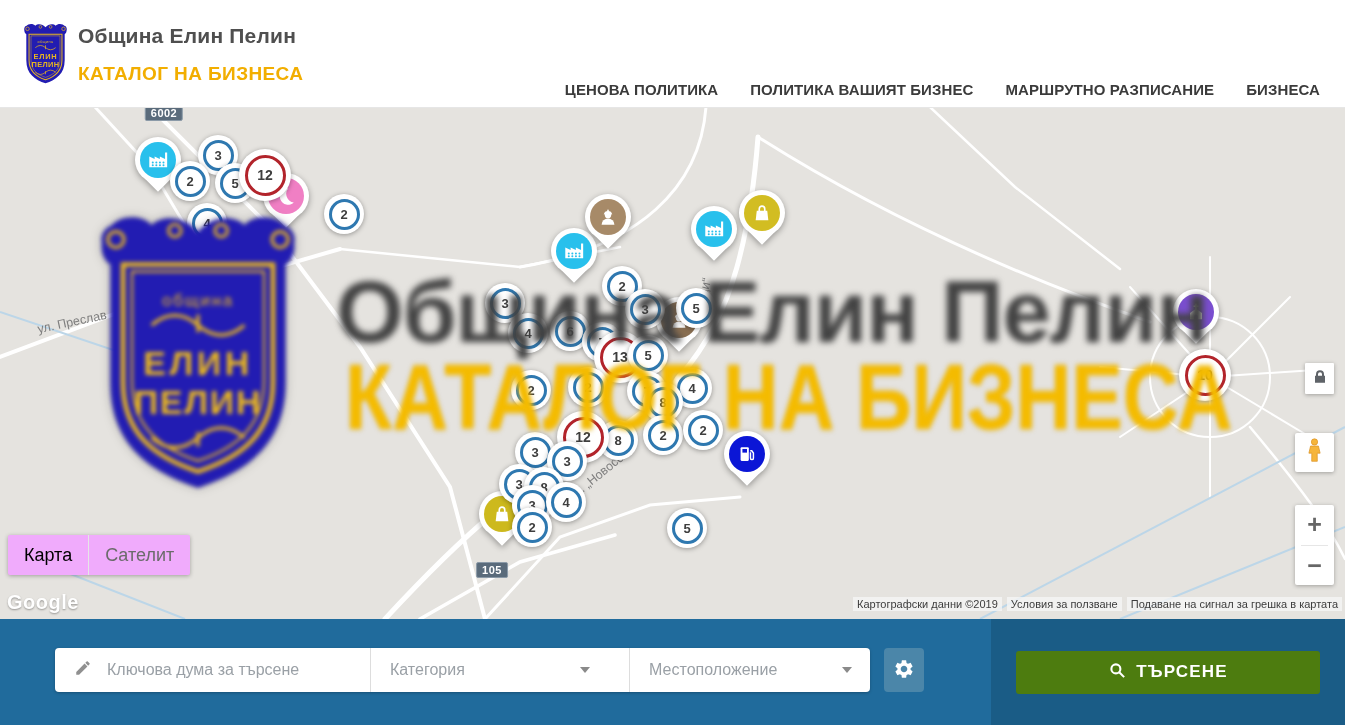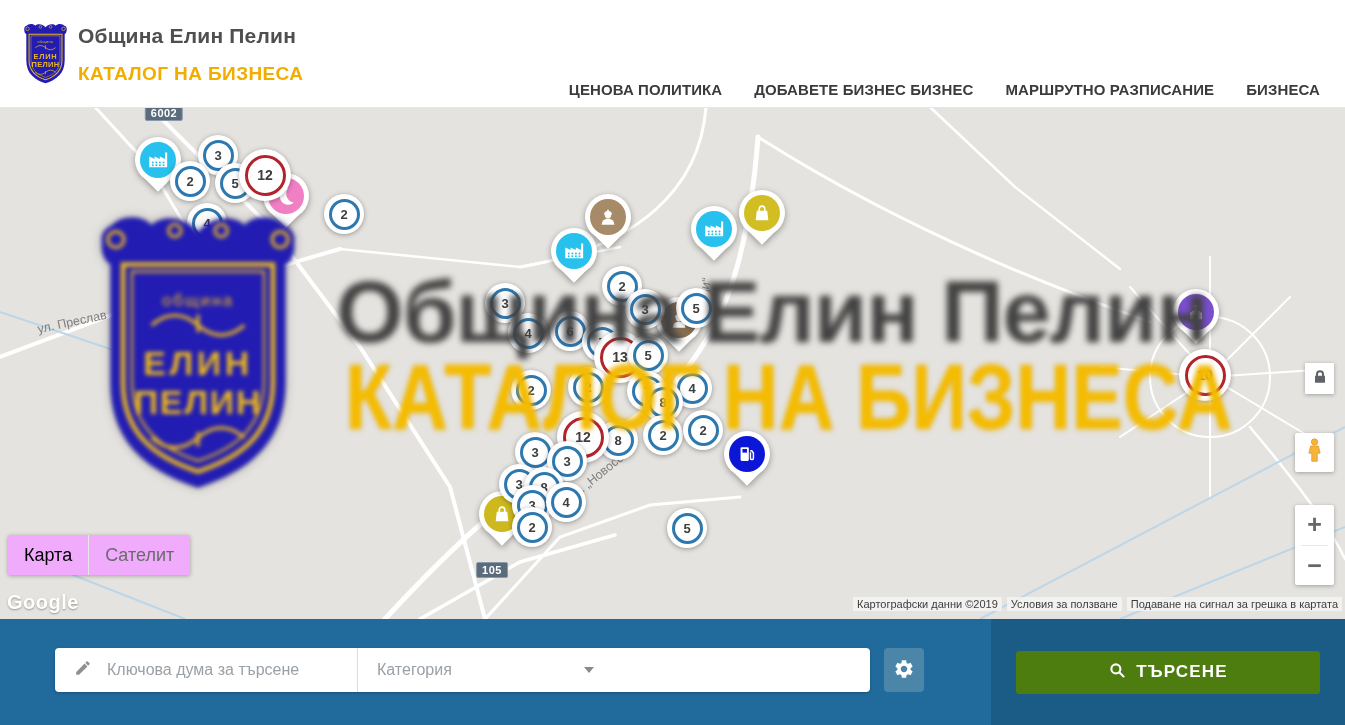--- a/index.html
+++ b/index.html
@@ -67,21 +67,21 @@
           box-shadow:0 1px 4px rgba(0,0,0,.3);display:flex;align-items:center;justify-content:center;z-index:60;cursor:pointer;}
   #zoomctl{position:absolute;right:11px;top:398px;width:39px;height:80px;background:#fff;border-radius:2px;
            box-shadow:0 1px 4px rgba(0,0,0,.3);display:flex;flex-direction:column;z-index:60;}
   .zbtn{flex:1;display:flex;align-items:center;justify-content:center;font-size:25px;color:#666;cursor:pointer;font-weight:700;}
   #zoomdiv{height:1px;background:#e6e6e6;margin:0 6px;}
 
   
   #bar{position:absolute;top:619px;left:0;width:1345px;height:106px;background:#206b9c;z-index:100;}
   #search-row{position:absolute;left:55px;top:29px;height:44px;display:flex;}
   #search-box{width:815px;height:44px;background:#fff;border-radius:4px;display:flex;align-items:center;
-              box-shadow:0 1px 3px rgba(0,0,0,.25);}
+              box-shadow:0 1px 3px rgba(0,0,0,.25);gap:21px;}
   .sec{height:100%;display:flex;align-items:center;box-sizing:border-box;}
   #sec-kw{width:302px;padding-left:19px;gap:13px;}
   #kw-input{border:none;outline:none;font-size:16px;color:#333;width:240px;font-family:"Liberation Sans",sans-serif;}
   #kw-input::placeholder{color:#9aa0a6;}
   .sel{justify-content:space-between;padding:0 18px 0 19px;border-left:1px solid #ddd;cursor:pointer;}
   #sec-cat{width:255px;}
   #sec-loc{width:258px;}
   .sel .ph{font-size:16px;color:#9aa0a6;}
   .chev{width:0;height:0;border-left:5px solid transparent;border-right:5px solid transparent;
         border-top:6px solid #8a8a8a;}
@@ -112,21 +112,21 @@
         <text x="60" y="92" text-anchor="middle" font-size="19" font-weight="bold" fill="#e9b71f" letter-spacing="2" font-family="Liberation Sans,sans-serif">ЕЛИН</text>
         <text x="60" y="114" text-anchor="middle" font-size="19" font-weight="bold" fill="#e9b71f" letter-spacing="1" font-family="Liberation Sans,sans-serif">ПЕЛИН</text>
         <path d="M34 127 q13 11 26 0 q13 -11 26 0 M60 124 v8" stroke="#e9b71f" fill="none" stroke-width="1.8"></path>
       </svg></div>
   <div id="brand">
     <div class="t1">Община Елин Пелин</div>
     <div class="t2">КАТАЛОГ НА БИЗНЕСА</div>
   </div>
   <div id="nav">
       <div class="nav-item">ЦЕНОВА ПОЛИТИКА</div>
-      <div class="nav-item">ДОБАВЕТЕ БИЗНЕС БИЗНЕС</div>
+      <div class="nav-item">ПОЛИТИКА ВАШИЯТ БИЗНЕС</div>
       <div class="nav-item">МАРШРУТНО РАЗПИСАНИЕ</div>
       <div class="nav-item">БИЗНЕСА</div>
     </div>
 </div>
 
 <div id="map">
   <svg id="roads" width="1345" height="512" viewBox="0 0 1345 512">
     <g stroke="#ffffff" fill="none" stroke-linecap="round">
       <path d="M150 0 L270 120 L360 240 L450 380 L485 512" stroke-width="4"></path>
       <path d="M95 0 L150 60 L195 135 L250 170" stroke-width="3"></path>
@@ -437,20 +437,24 @@
       <div class="sec" id="sec-kw">
         <span><svg viewBox="0 0 24 24" width="18" height="18" fill="#909090">
               <path d="M3 17.2V21h3.8L17.9 9.9l-3.8-3.8L3 17.2zM20.7 7.1c.4-.4.4-1 0-1.4l-2.4-2.4c-.4-.4-1-.4-1.4 0l-1.8 1.8 3.8 3.8 1.8-1.8z"></path>
             </svg></span>
         <input id="kw-input" type="text" placeholder="Ключова дума за търсене" style="">
       </div>
       <div class="sec sel" id="sec-cat">
         <span class="ph">Категория</span>
         <span class="chev"></span>
       </div>
+      <div class="sec sel" id="sec-loc">
+        <span class="ph">Местоположение</span>
+        <span class="chev"></span>
+      </div>
     </div>
     <button id="gear-btn">
       <span><svg viewBox="0 0 24 24" width="22" height="22" fill="#fff">
             <path d="M19.14 12.94c.04-.3.06-.61.06-.94 0-.32-.02-.64-.07-.94l2.03-1.58c.18-.14.23-.41.12-.61l-1.92-3.32c-.12-.22-.37-.29-.59-.22l-2.39.96c-.5-.38-1.03-.7-1.62-.94l-.36-2.54c-.04-.24-.24-.41-.48-.41h-3.84c-.24 0-.43.17-.47.41l-.36 2.54c-.59.24-1.13.57-1.62.94l-2.39-.96c-.22-.08-.47 0-.59.22L2.74 8.87c-.12.21-.08.47.12.61l2.03 1.58c-.05.3-.09.63-.09.94s.02.64.07.94l-2.03 1.58c-.18.14-.23.41-.12.61l1.92 3.32c.12.22.37.29.59.22l2.39-.96c.5.38 1.03.7 1.62.94l.36 2.54c.05.24.24.41.48.41h3.84c.24 0 .44-.17.47-.41l.36-2.54c.59-.24 1.13-.56 1.62-.94l2.39.96c.22.08.47 0 .59-.22l1.92-3.32c.12-.22.07-.47-.12-.61l-2.01-1.58zM12 15.6c-1.98 0-3.6-1.62-3.6-3.6s1.62-3.6 3.6-3.6 3.6 1.62 3.6 3.6-1.62 3.6-3.6 3.6z"></path>
           </svg></span>
     </button>
   </div>
   <div id="bar-right">
     <button id="search-btn">
       <span><svg viewBox="0 0 24 24" width="18" height="18" fill="none" stroke="#fff" stroke-width="2.8">

